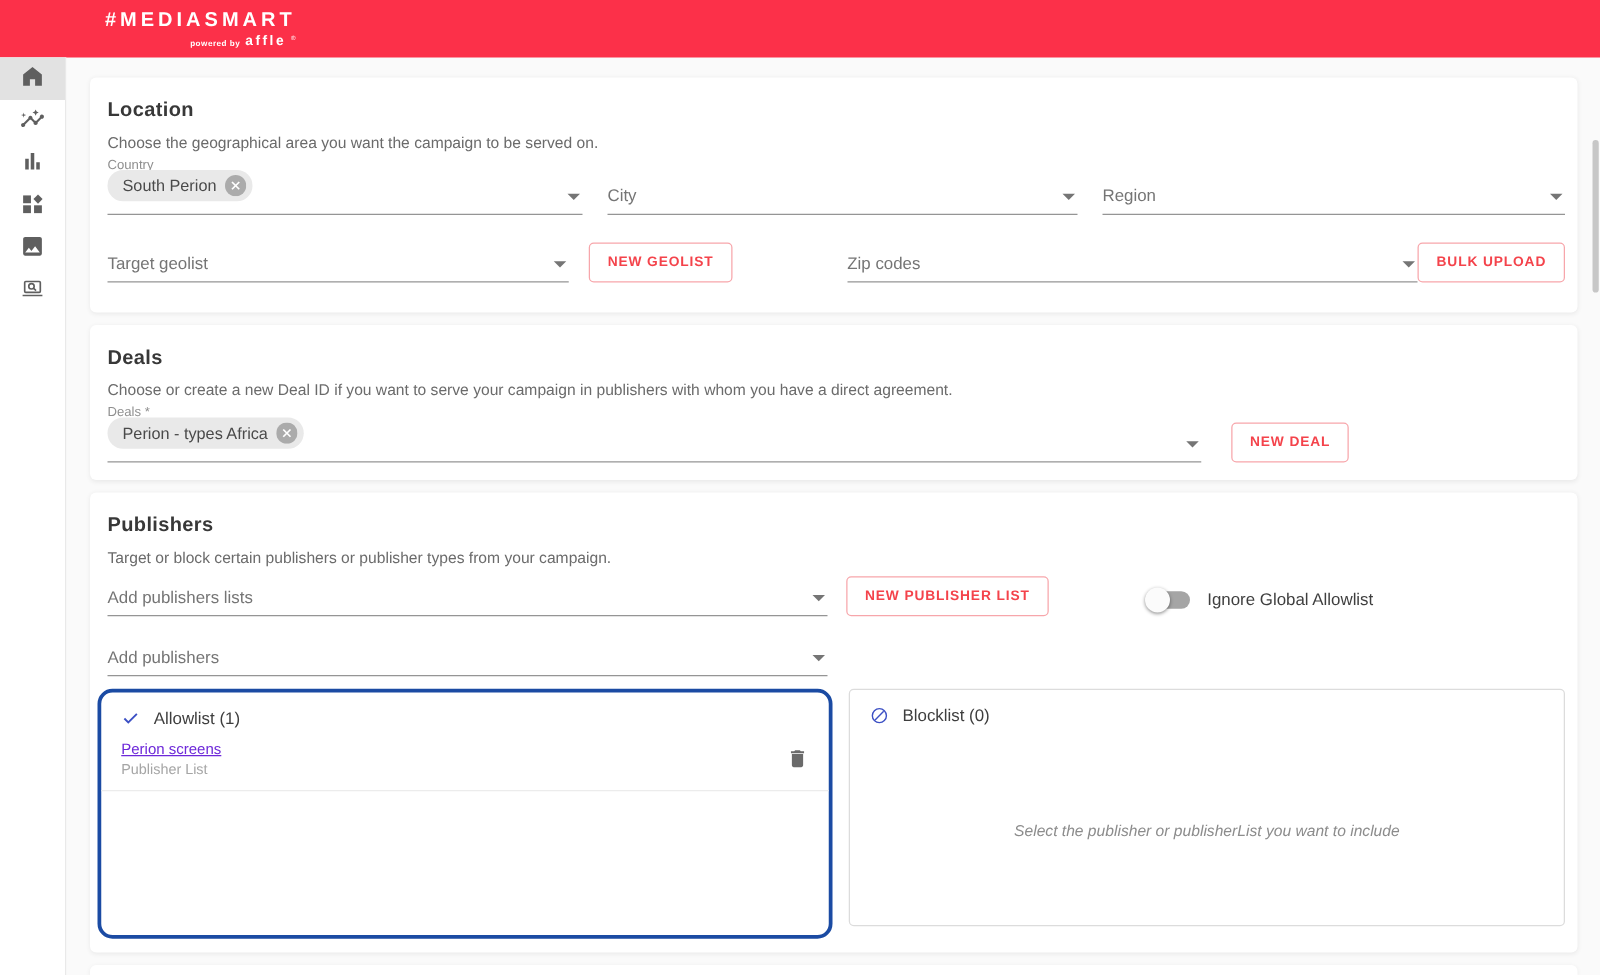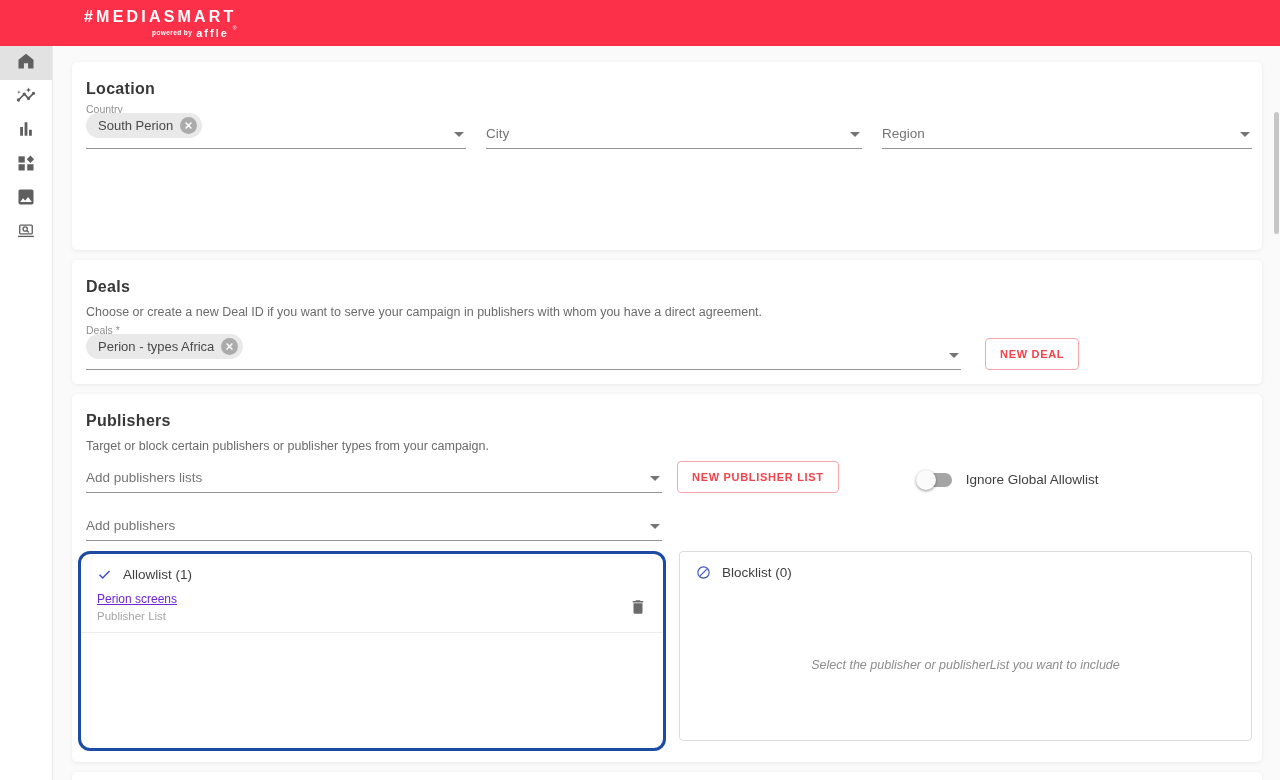--- a/index.html
+++ b/index.html
@@ -3,21 +3,21 @@
 <meta charset="utf-8">
 <style>
   * { margin:0; padding:0; box-sizing:border-box; }
   html,body { width:1280px; height:780px; overflow:hidden; background:#FAFAFA;
               font-family:"Liberation Sans", sans-serif; }
 
   
   .header { height:46px; background:#FC3049; display:flex; align-items:center; }
   .logo { margin-left:84px; display:flex; flex-direction:column; color:#ffffff; cursor:pointer; }
   .logo-main { font-size:16px; font-weight:800; letter-spacing:3.2px; }
-  .logo-sub { align-self:flex-end; margin-top:1px; display:flex; align-items:center; gap:4px; }
+  .logo-sub { align-self:flex-end; margin-top:1px; display:flex; align-items:flex-end; gap:4px; }
   .logo-sub .pb { font-size:6.5px; font-weight:600; letter-spacing:.4px; }
   .logo-sub .affle { font-size:11px; font-weight:700; letter-spacing:2px; }
   .logo-sub .reg { font-size:5px; vertical-align:super; position:relative; top:-5px; }
 
   
   .sidebar { position:absolute; left:0; top:46px; bottom:0; width:53px; background:#fff;
              border-right:1px solid #E9E9E9; display:flex; flex-direction:column; }
   .nav-item { height:34px; display:flex; align-items:center; justify-content:center; cursor:pointer; }
   .nav-item.active { background:#E2E2E2; }
   .nav-item svg { width:20px; height:20px; }
@@ -163,20 +163,21 @@
         <path d="M12.9 11.5l2.5 2.3"></path>
       </svg>
     </span>
   </div>
 </div>
 
 <div class="main">
 
   <div class="card location">
     <div class="section-title">Location</div>
+    <div class="section-sub">Choose the geographical area you want the campaign to be served on.</div>
     <div class="micro-label">Country</div>
     <div class="row1">
       <div class="select sel-country">
         <span class="chip">
           <span class="chip-label">South Perion</span>
           <span class="chip-x">
             <svg viewBox="0 0 17 17" width="17" height="17">
                 <circle cx="8.5" cy="8.5" r="8.5" fill="#ABABAB"></circle>
                 <path d="M5.6 5.6l5.8 5.8M11.4 5.6l-5.8 5.8" stroke="#fff" stroke-width="1.4"></path>
               </svg>
@@ -185,20 +186,32 @@
         <span class="caret"></span>
       </div>
       <div class="select sel-city">
         <span class="ph">City</span>
         <span class="caret"></span>
       </div>
       <div class="select sel-region">
         <span class="ph">Region</span>
         <span class="caret"></span>
       </div>
+    </div>
+    <div class="row2">
+      <div class="select short sel-geolist">
+        <span class="ph">Target geolist</span>
+        <span class="caret"></span>
+      </div>
+      <button class="btn">NEW GEOLIST</button>
+      <div class="select short sel-zip">
+        <span class="ph">Zip codes</span>
+        <span class="caret"></span>
+      </div>
+      <button class="btn bulk">BULK UPLOAD</button>
     </div>
   </div>
 
   <div class="card deals">
     <div class="section-title">Deals</div>
     <div class="section-sub">Choose or create a new Deal ID if you want to serve your campaign in publishers with whom you have a direct agreement.</div>
     <div class="micro-label">Deals *</div>
     <div class="deal-row">
       <div class="select sel-deals">
         <span class="chip">

